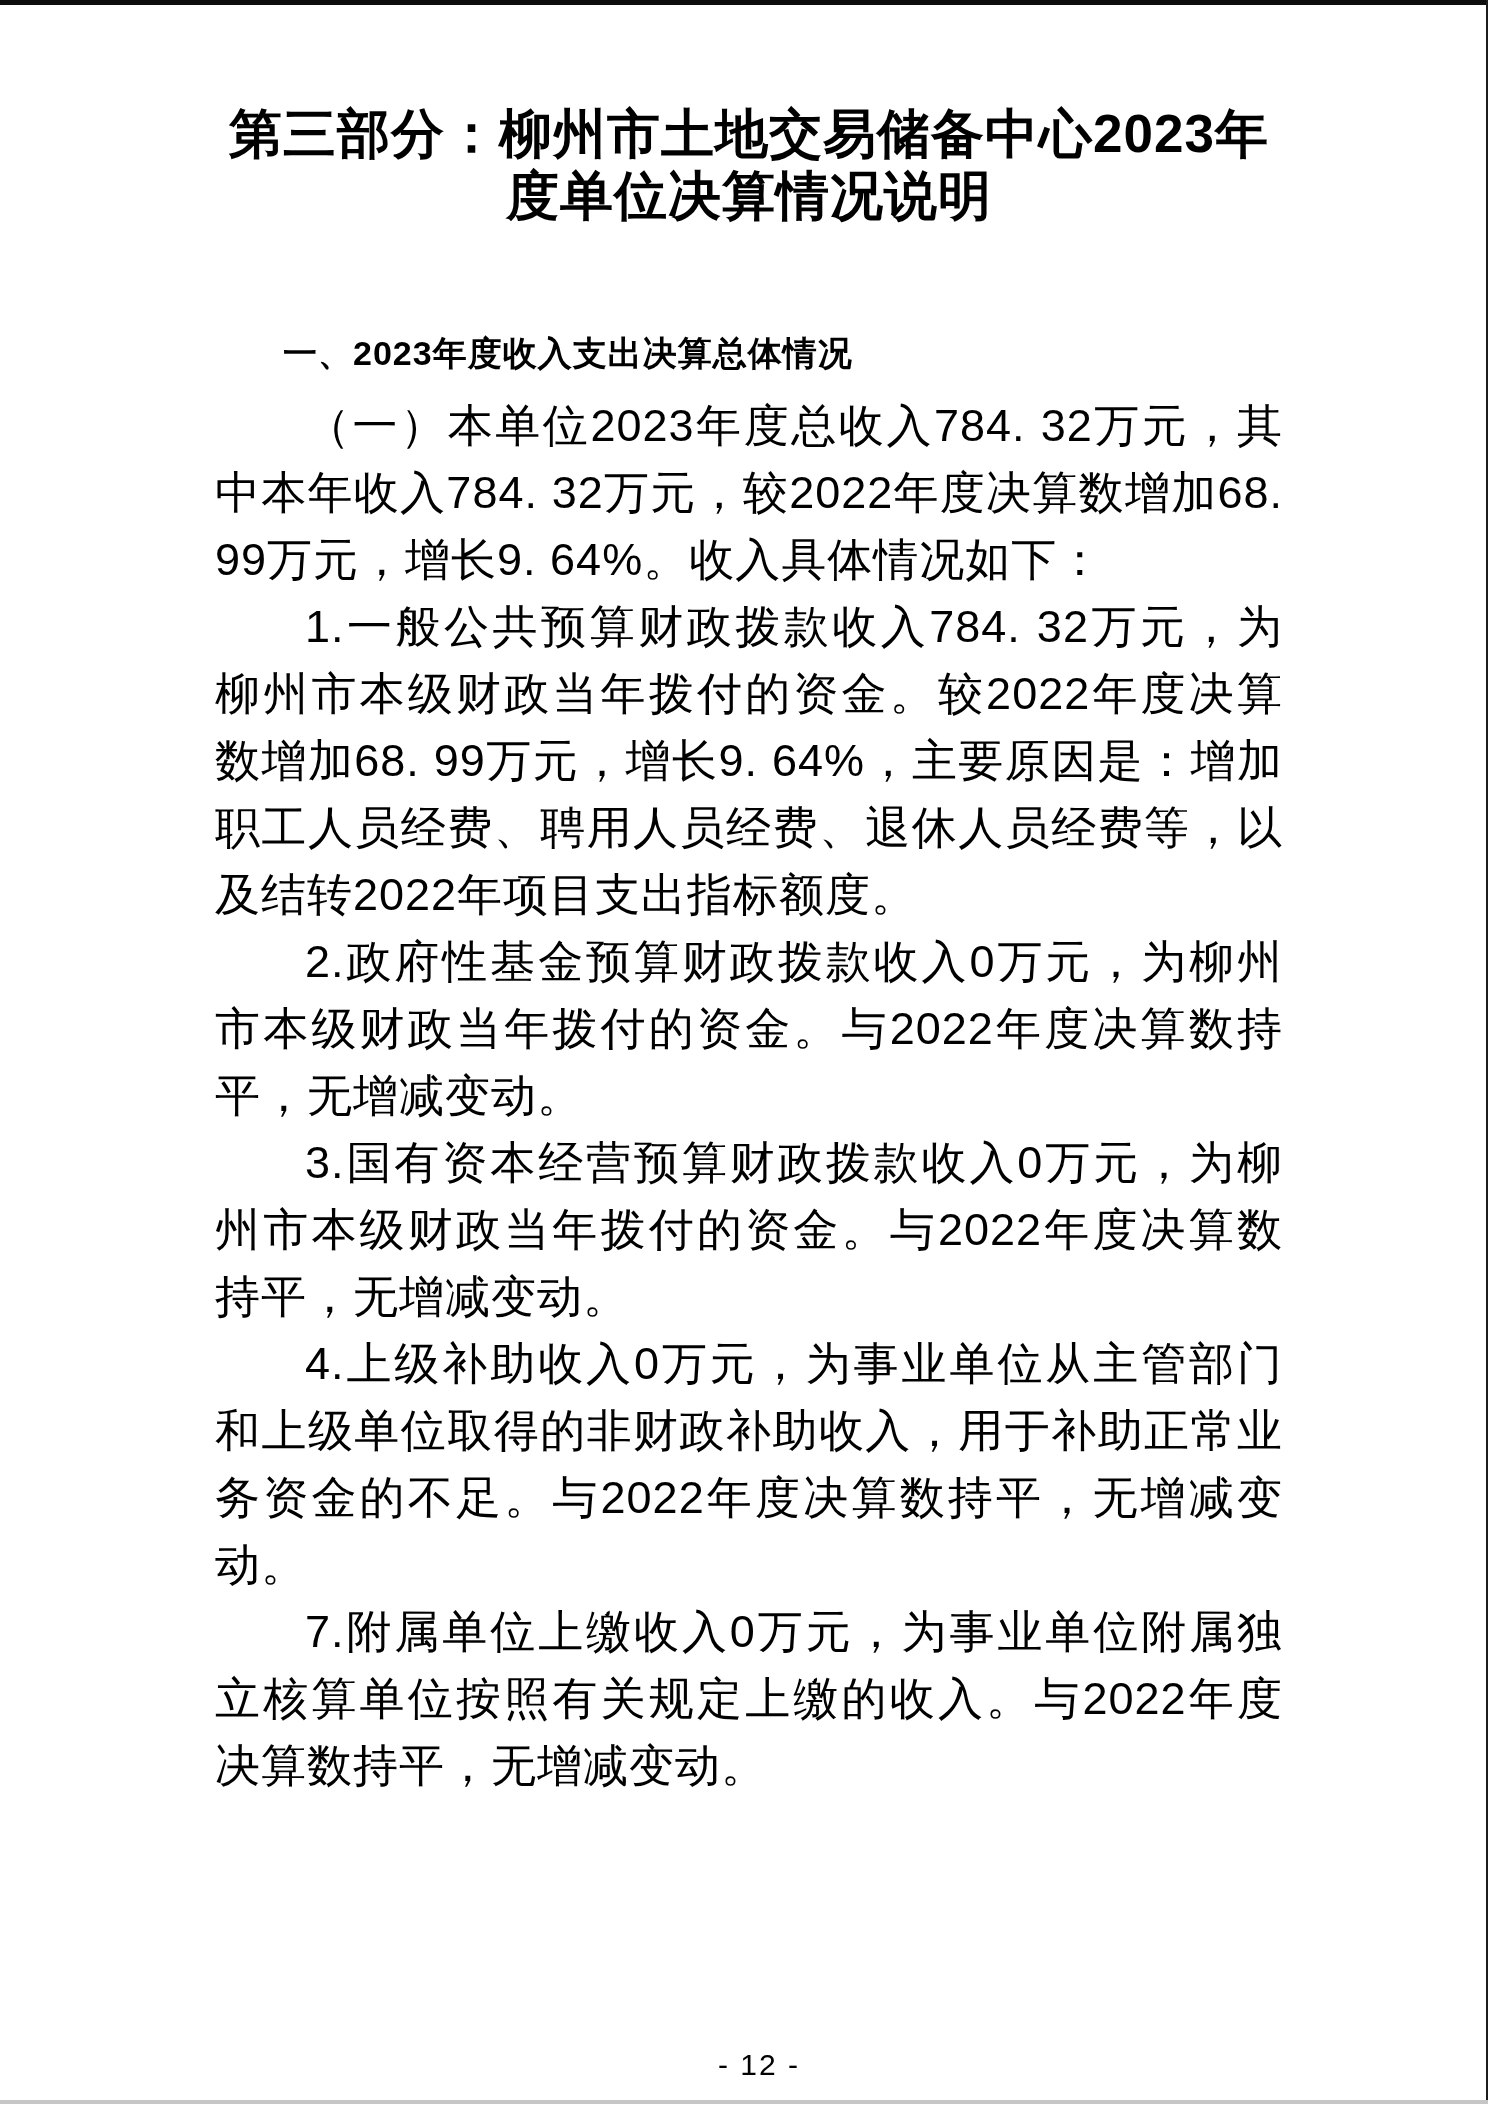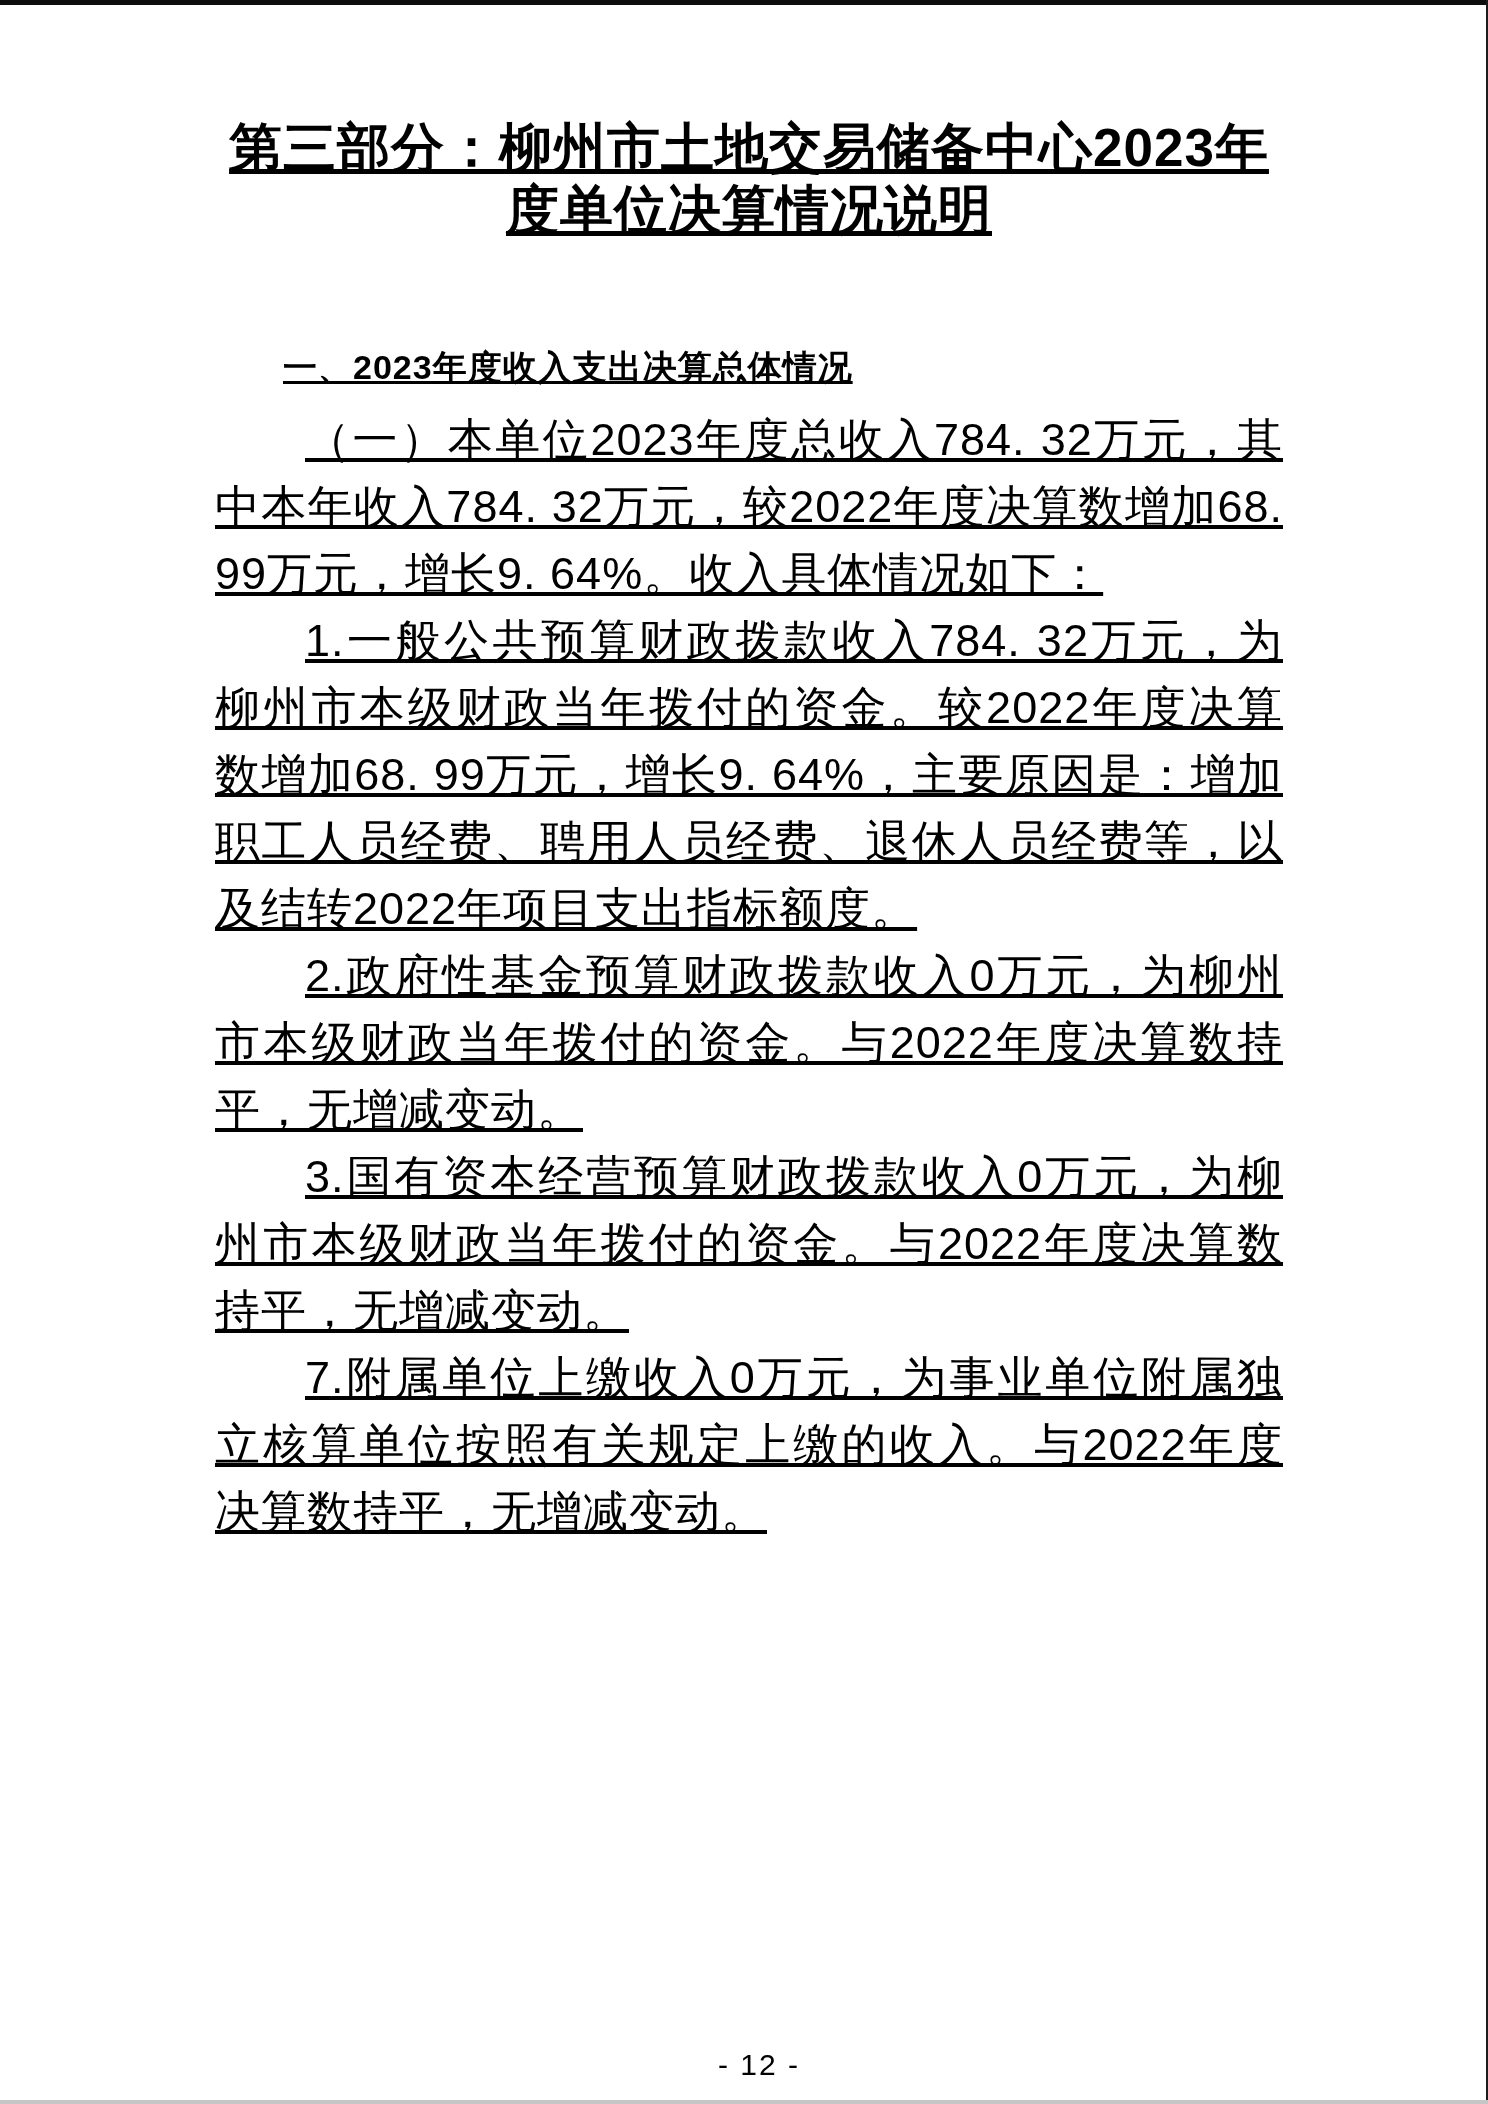--- a/index.html
+++ b/index.html
@@ -31,23 +31,22 @@
   }
   .edge-bottom {
     position: absolute;
     bottom: 0; left: 0;
     width: 100%; height: 4px;
     background: #c6c6c6;
   }
   .content {
     position: absolute;
     left: 215px;
-    top: 14px;
+    top: 0;
     width: 1068px;
-    text-decoration: underline;
   }
   .doc-title {
     margin: 103px 0 0 0;
     text-align: center;
     font-size: 53px;
     line-height: 62px;
     font-weight: bold;
     letter-spacing: 1px;
   }
   .doc-title .t-line { display: block; }
@@ -93,18 +92,19 @@
       <span class="t-line">度单位决算情况说明</span>
     </h1>
 
     <h2 class="section-heading">一、2023年度收入支出决算总体情况</h2>
 
     <div class="body-text">
       <p>（一）本单位2023年度总收入784. 32万元，其中本年收入784. 32万元，较2022年度决算数增加68. 99万元，增长9. 64%。收入具体情况如下：</p>
       <p>1.一般公共预算财政拨款收入784. 32万元，为柳州市本级财政当年拨付的资金。较2022年度决算数增加68. 99万元，增长9. 64%，主要原因是：增加职工人员经费、聘用人员经费、退休人员经费等，以及结转2022年项目支出指标额度。</p>
       <p>2.政府性基金预算财政拨款收入0万元，为柳州市本级财政当年拨付的资金。与2022年度决算数持平，无增减变动。</p>
       <p>3.国有资本经营预算财政拨款收入0万元，为柳州市本级财政当年拨付的资金。与2022年度决算数持平，无增减变动。</p>
+      <p>4.上级补助收入0万元，为事业单位从主管部门和上级单位取得的非财政补助收入，用于补助正常业务资金的不足。与2022年度决算数持平，无增减变动。</p>
       <p>7.附属单位上缴收入0万元，为事业单位附属独立核算单位按照有关规定上缴的收入。与2022年度决算数持平，无增减变动。</p>
     </div>
   </div>
 
   <div class="page-footer">- 12 -</div>
 </div>
 
 </body></html>

